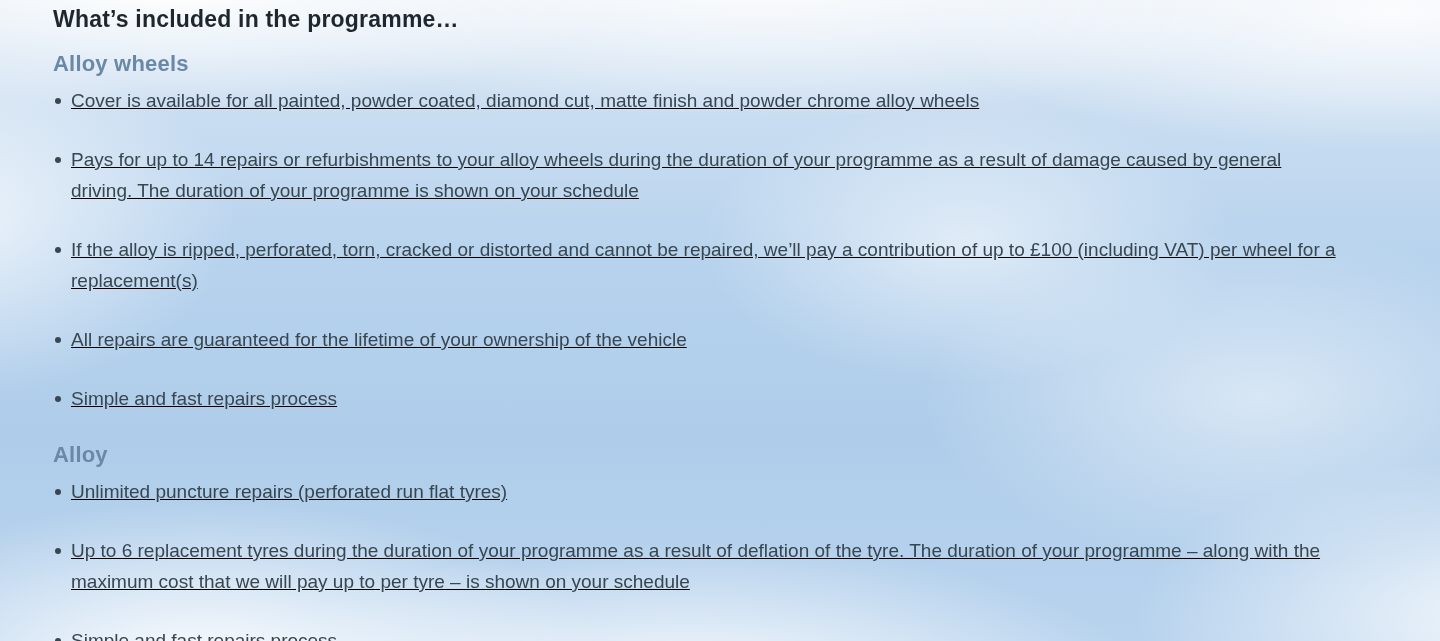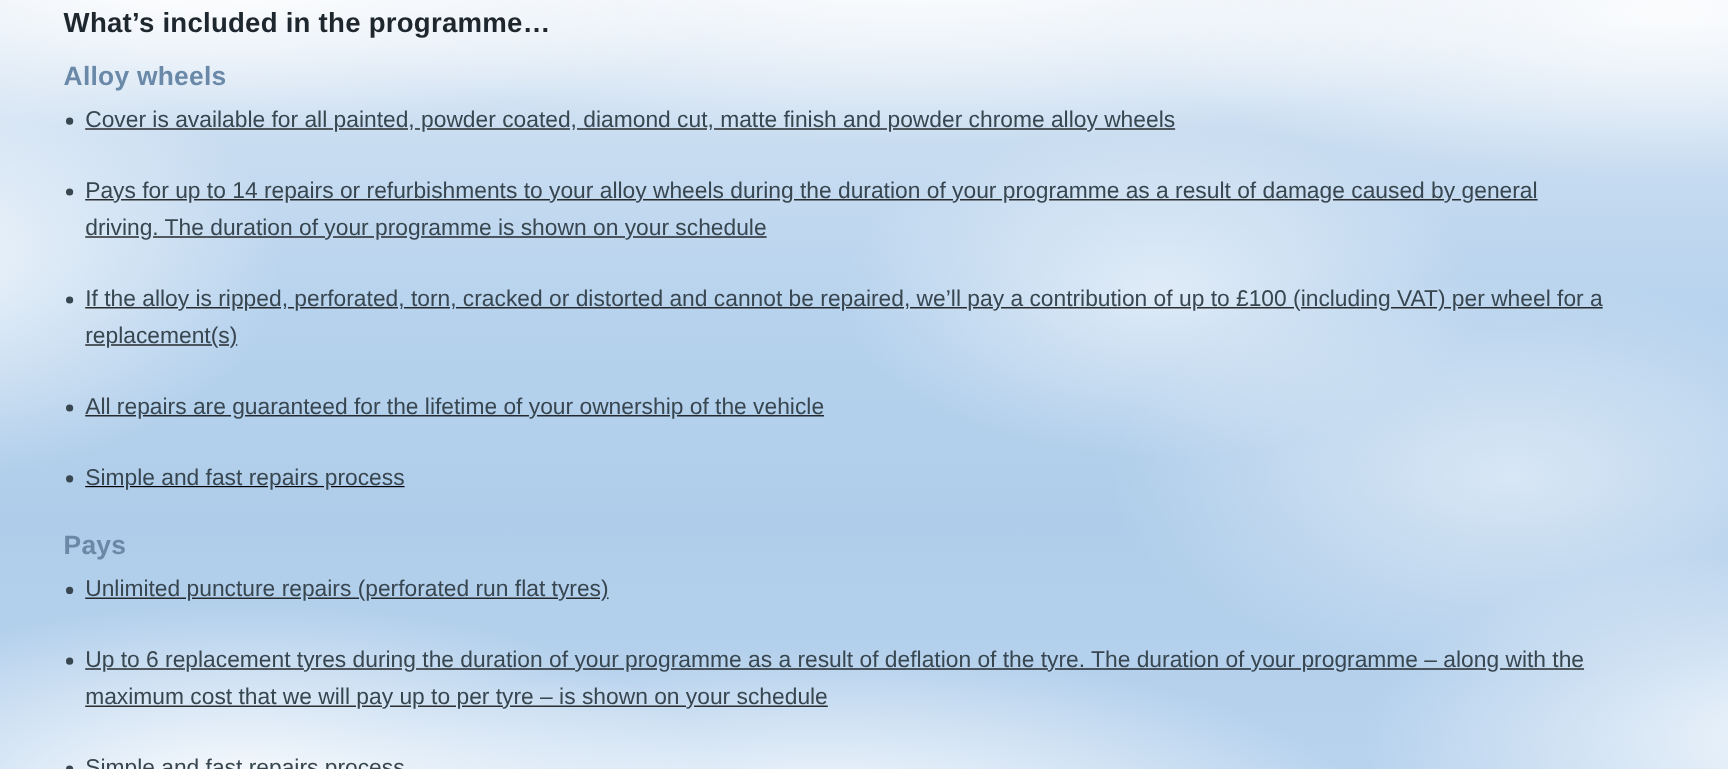--- a/index.html
+++ b/index.html
@@ -94,21 +94,21 @@
       <ul class="bullet-list">
         <li>Cover is available for all painted, powder coated, diamond cut, matte finish and powder chrome alloy wheels</li>
         <li>Pays for up to 14 repairs or refurbishments to your alloy wheels during the duration of your programme as a result of damage caused by general driving. The duration of your programme is shown on your schedule</li>
         <li>If the alloy is ripped, perforated, torn, cracked or distorted and cannot be repaired, we’ll pay a contribution of up to £100 (including VAT) per wheel for a replacement(s)</li>
         <li>All repairs are guaranteed for the lifetime of your ownership of the vehicle</li>
         <li>Simple and fast repairs process</li>
       </ul>
     </section>
 
     <section class="section-tyres">
-      <h2 class="section-heading">Pays</h2>
+      <h2 class="section-heading">Alloy</h2>
       <ul class="bullet-list">
         <li>Unlimited puncture repairs (perforated run flat tyres)</li>
         <li>Up to 6 replacement tyres during the duration of your programme as a result of deflation of the tyre. The duration of your programme – along with the maximum cost that we will pay up to per tyre – is shown on your schedule</li>
         <li>Simple and fast repairs process</li>
       </ul>
     </section>
 
   </main>
 </div>
 

